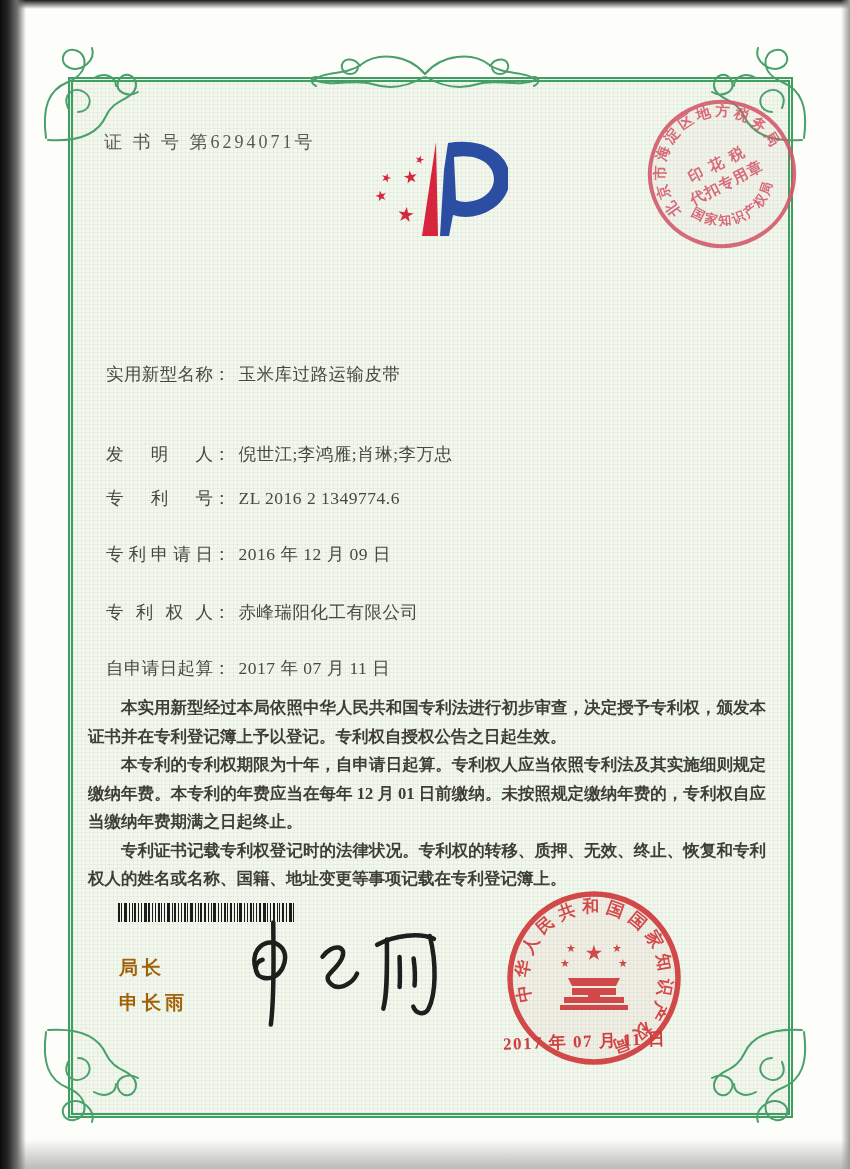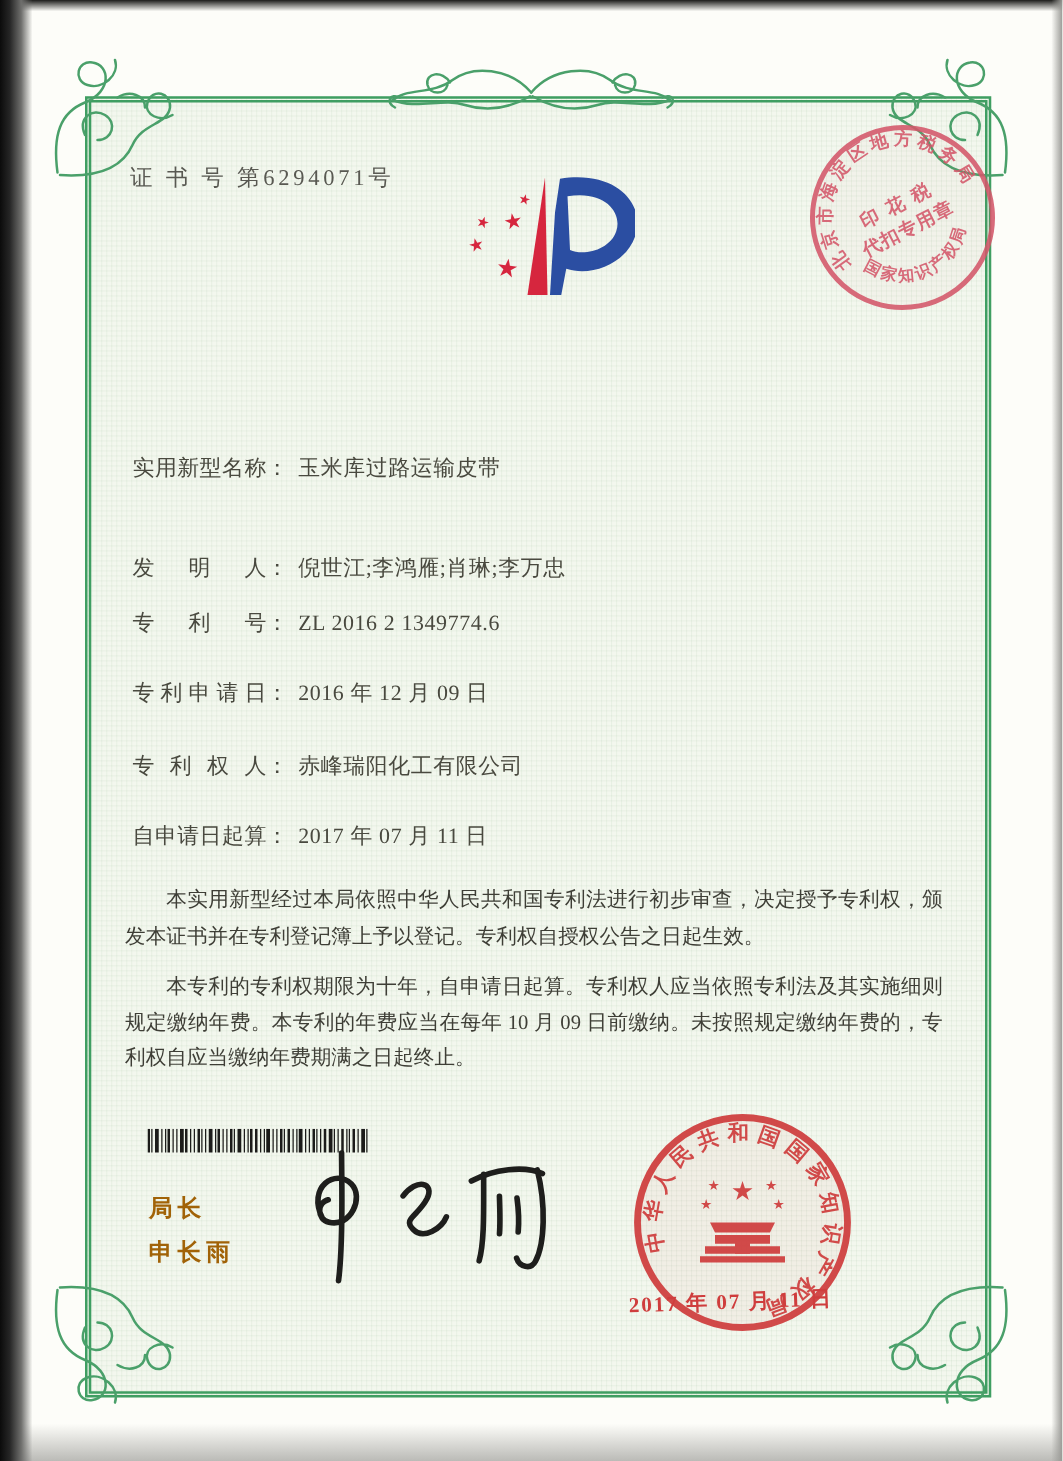--- a/index.html
+++ b/index.html
@@ -36,21 +36,21 @@
     font-size:39px;font-weight:600;letter-spacing:11px;color:#2d2d28;}
 
   .fields{position:absolute;left:106px;top:362px;width:600px;z-index:6;}
   .frow{position:absolute;left:0;font-size:17.5px;color:#49493f;white-space:nowrap;}
   .flabel{display:inline-block;width:107px;text-align:justify;text-align-last:justify;}
   .fcolon{display:inline-block;margin-right:8px;}
   .fval{letter-spacing:.5px;}
 
   .paras{position:absolute;left:88px;top:694px;width:678px;z-index:6;font-size:16.5px;
     line-height:1.73;color:#3e3e36;text-align:justify;}
-  .paras p{margin:12px;text-indent:2em;}
+  .paras p{margin:0;text-indent:2em;font-weight:bold;}
 
   .barcode{position:absolute;left:118px;top:903px;width:215px;height:20px;z-index:6;}
 
   .signer{position:absolute;left:119px;top:950px;z-index:6;
     font-family:"Liberation Sans","DejaVu Sans",sans-serif;font-size:19px;color:#a16207;
     letter-spacing:4px;line-height:1.85;font-weight:700;}
   .signature{position:absolute;left:228px;top:912px;width:230px;height:118px;z-index:7;
     transform:rotate(-2deg);}
 
   .seal{position:absolute;left:498px;top:882px;width:192px;height:192px;z-index:8;opacity:.93;}
@@ -164,21 +164,22 @@
     <div class="frow" style="top:238px;">
       <span class="flabel">专利权人</span><span class="fcolon">：</span><span class="fval">赤峰瑞阳化工有限公司</span>
     </div>
     <div class="frow" style="top:294px;">
       <span class="flabel">自申请日起算</span><span class="fcolon">：</span><span class="fval">2017 年 07 月 11 日</span>
     </div>
   </div>
 
   <div class="paras">
     <p>本实用新型经过本局依照中华人民共和国专利法进行初步审查，决定授予专利权，颁发本证书并在专利登记簿上予以登记。专利权自授权公告之日起生效。</p>
-    <p>本专利的专利权期限为十年，自申请日起算。专利权人应当依照专利法及其实施细则规定缴纳年费。本专利的年费应当在每年 10 月 09 日前缴纳。未按照规定缴纳年费的，专利权自应当缴纳年费期满之日起终止。</p>
+    <p>本专利的专利权期限为十年，自申请日起算。专利权人应当依照专利法及其实施细则规定缴纳年费。本专利的年费应当在每年 12 月 01 日前缴纳。未按照规定缴纳年费的，专利权自应当缴纳年费期满之日起终止。</p>
+    <p>专利证书记载专利权登记时的法律状况。专利权的转移、质押、无效、终止、恢复和专利权人的姓名或名称、国籍、地址变更等事项记载在专利登记簿上。</p>
   </div>
 
   <div class="barcode">
     <svg id="barcode-svg" width="215" height="20">
         <rect x="0" y="0" width="2" height="19" fill="#1c1c1a"></rect>
         <rect x="3" y="0" width="1" height="19" fill="#1c1c1a"></rect>
         <rect x="6" y="0" width="3" height="19" fill="#1c1c1a"></rect>
         <rect x="11" y="0" width="1" height="19" fill="#1c1c1a"></rect>
         <rect x="14" y="0" width="1" height="19" fill="#1c1c1a"></rect>
         <rect x="16" y="0" width="2" height="19" fill="#1c1c1a"></rect>

